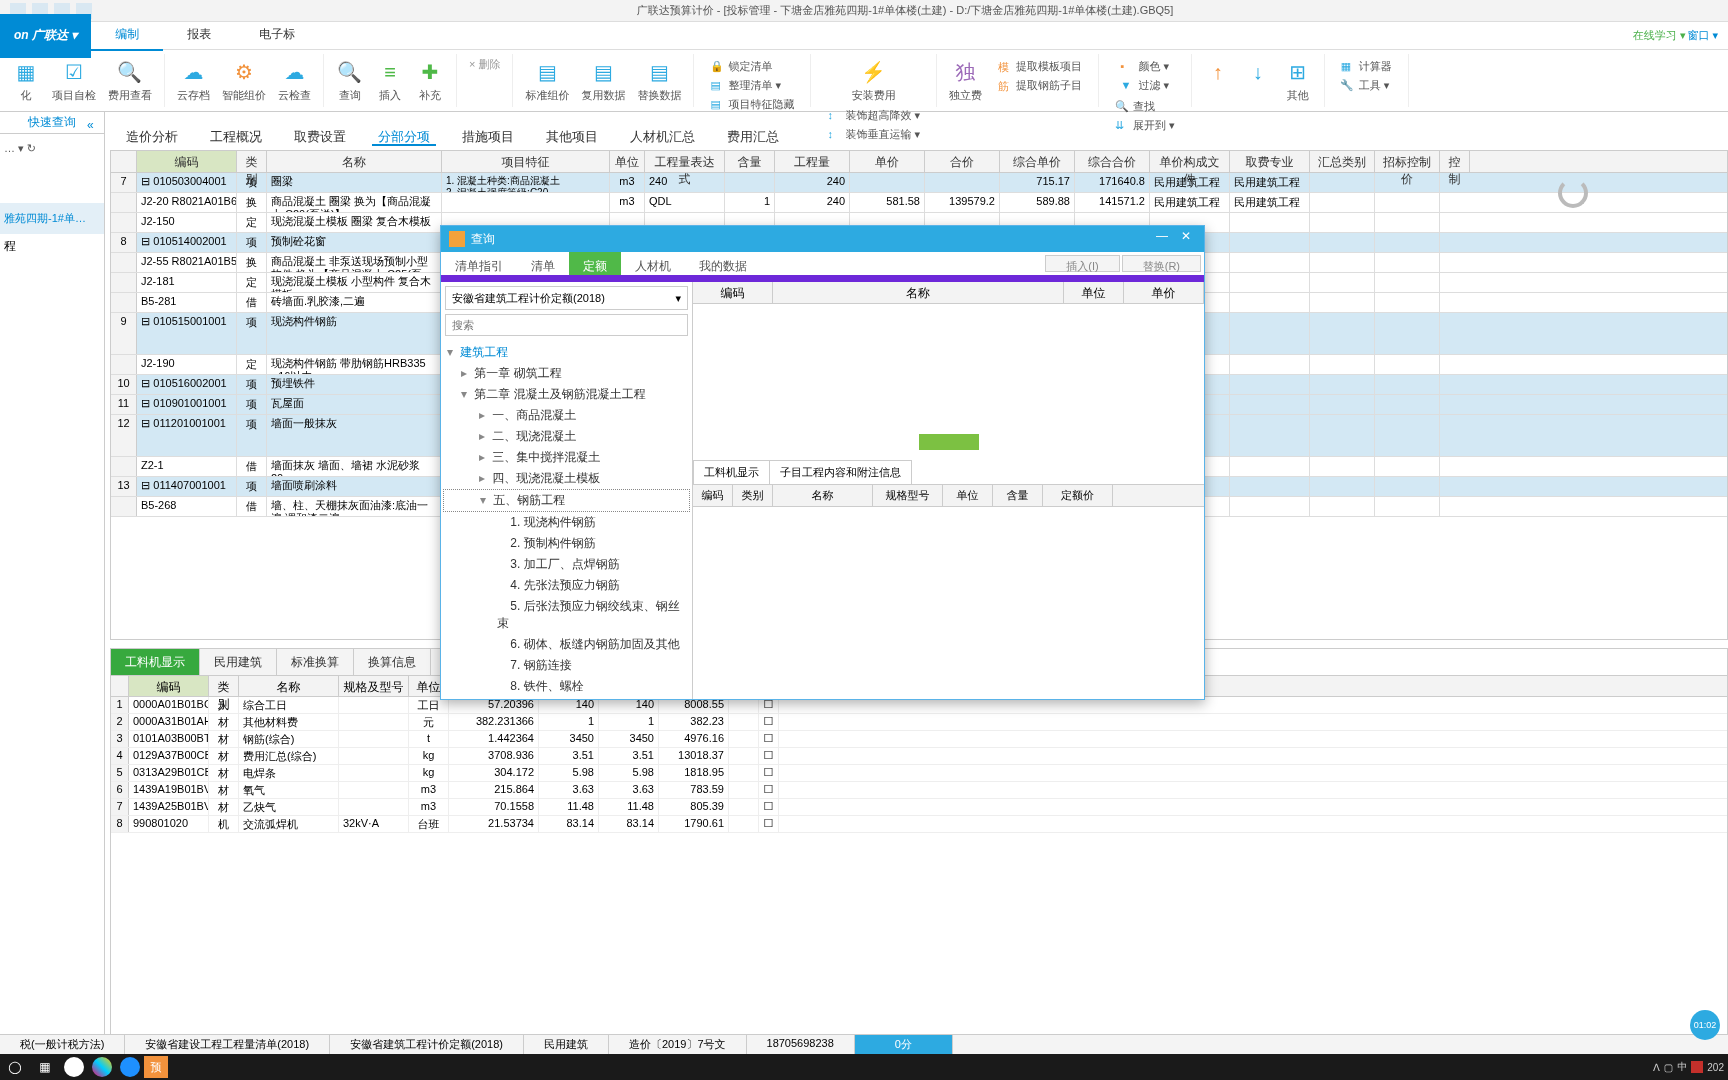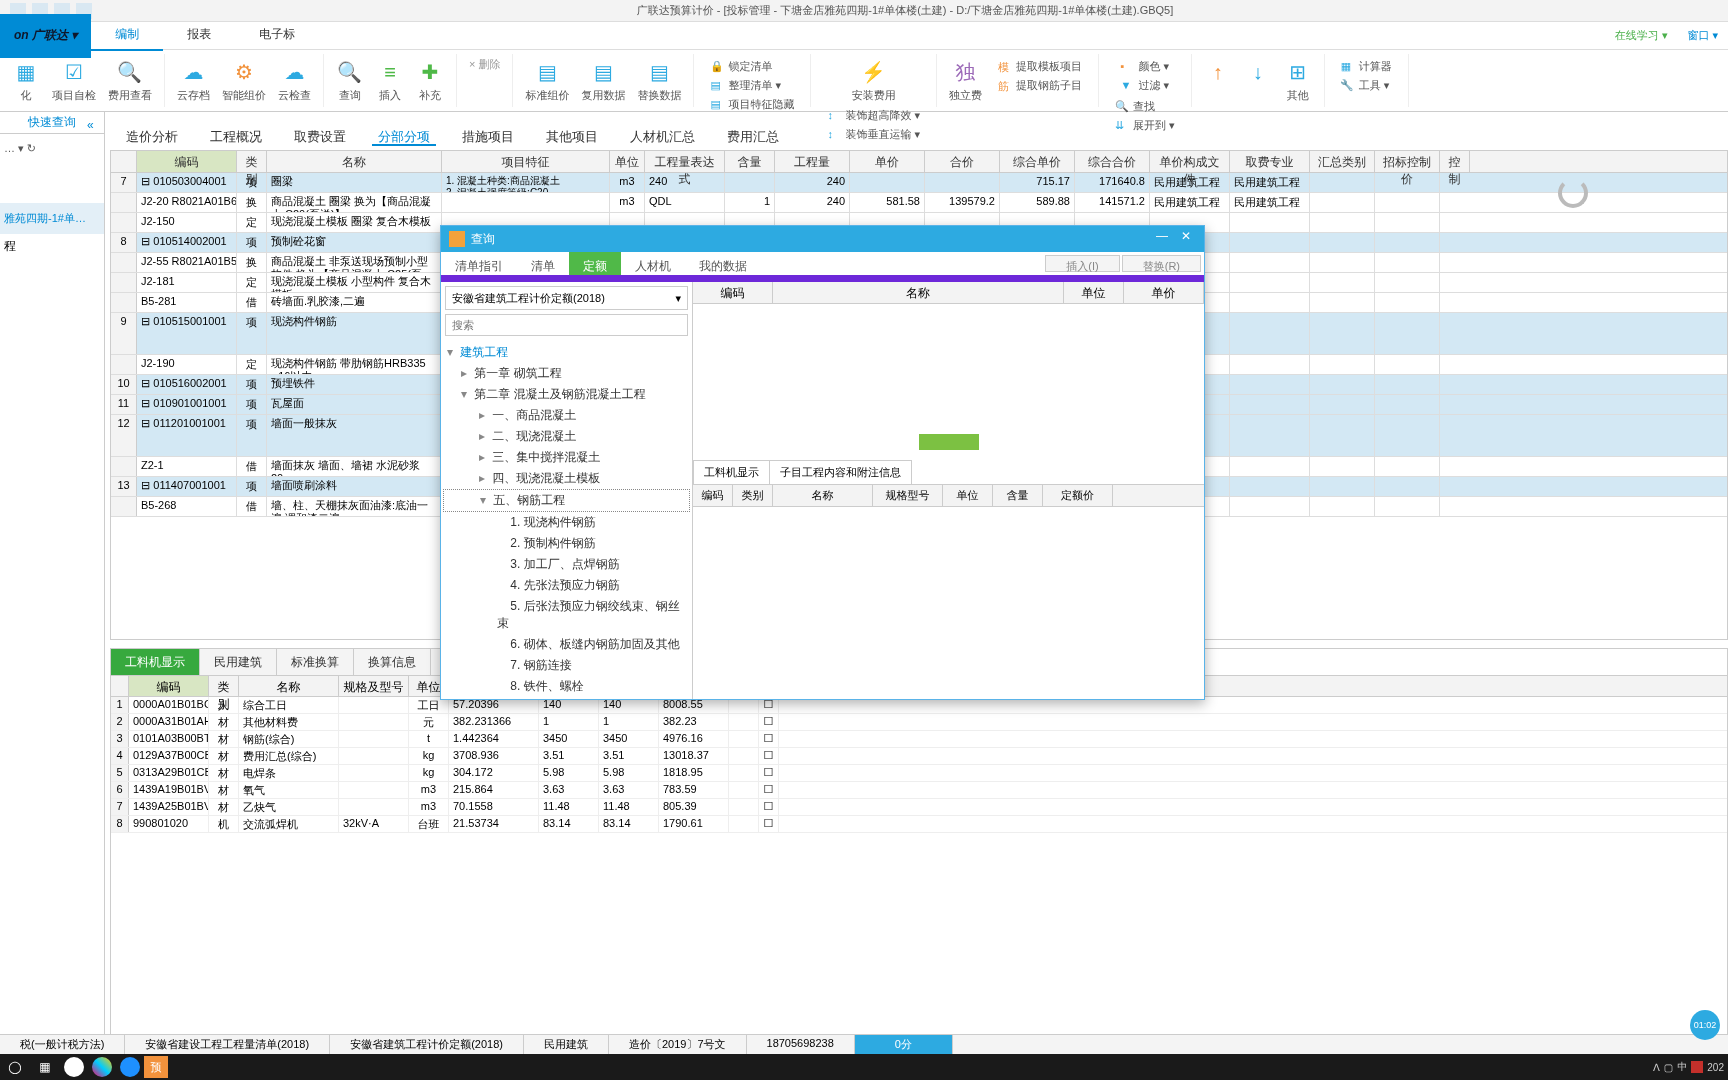--- a/index.html
+++ b/index.html
@@ -6,25 +6,25 @@
     body { font-size: 12px; background: #fff; overflow: hidden; width: 1728px; height: 1080px; position: relative; }
     
     
     .title-bar { height: 22px; background: #f3f3f3; display: flex; align-items: center; padding: 0 10px; border-bottom: 1px solid #ddd; color: #555; }
     .title-bar .qat { display: flex; gap: 6px; }
     .title-bar .qat span { width: 16px; height: 16px; background: #d9e8f2; }
     .title-bar .title-text { flex: 1; text-align: center; font-size: 11px; }
     
     
     .brand-row { height: 28px; background: #fff; display: flex; align-items: center; border-bottom: 1px solid #ddd; }
-    .brand { background: #008bd5; color: #0f172a; height: 44px; display: flex; align-items: center; padding: 15px 14px; font-weight: bold; font-style: italic; }
+    .brand { background: #008bd5; color: #ffffff; height: 44px; display: flex; align-items: center; padding: 15px 14px; font-weight: bold; font-style: italic; }
     .brand-tabs { display: flex; }
     .brand-tab { padding: 6px 24px; color: #333; cursor: pointer; }
     .brand-tab.active { color: #008bd5; border-bottom: 2px solid #008bd5; }
-    .brand-right { margin-left: auto; display: flex; gap: 20px; padding-right: 10px; color: #4bb04b; }
+    .brand-right { margin-left: auto; display: flex; gap: 2px; padding-right: 10px; color: #4bb04b; }
     .brand-right span { font-size: 11px; }
     
     
     .ribbon { height: 62px; background: #fff; border-bottom: 1px solid #ccc; display: flex; padding: 4px 0; }
     .ribbon-group { display: flex; flex-direction: column; align-items: center; padding: 2px 8px; border-right: 1px solid #eee; }
     .ribbon-item { display: flex; flex-direction: column; align-items: center; padding: 2px 4px; gap: 2px; font-size: 11px; color: #555; cursor: pointer; }
     .ribbon-item .icon { width: 28px; height: 28px; display: flex; align-items: center; justify-content: center; font-size: 20px; }
     .ribbon-row { display: flex; gap: 4px; }
     .ribbon-small { display: flex; align-items: center; gap: 4px; padding: 1px 4px; font-size: 11px; color: #555; }
     .ribbon-small .sicon { width: 14px; height: 14px; }
@@ -97,21 +97,21 @@
     
     .detail-panel { position: absolute; left: 110px; top: 648px; right: 0; bottom: 40px; border: 1px solid #ccc; background: #fff; }
     .dp-tabs { display: flex; height: 26px; }
     .dp-tab { padding: 5px 14px; background: #f4f4f4; color: #333; cursor: pointer; border-right: 1px solid #ccc; }
     .dp-tab.active { background: #37a93e; color: #fff; }
     .dp-grid-hdr { display: flex; height: 22px; background: #f3f3f3; border-top: 1px solid #ccc; border-bottom: 1px solid #ccc; }
     .dp-grid-hdr .dph { border-right: 1px solid #ccc; padding: 3px 4px; text-align: center; font-size: 12px; }
     .dp-grid-hdr .dph.sel { background: #d8e6c3; }
     .dp-row { display: flex; height: 17px; border-bottom: 1px solid #eee; font-size: 11px; }
     .dpc { border-right: 1px solid #eee; padding: 1px 4px; overflow: hidden; }
-    .dpc.num { }
+    .dpc.num { text-align: right; }
     .dpc.center { text-align: center; }
     .dp-rownum { width: 18px; background: #f3f3f3; border-right: 1px solid #ccc; text-align: center; }
     
     
     .status-bar { position: absolute; bottom: 26px; left: 0; right: 0; height: 20px; display: flex; border-top: 1px solid #ccc; background: #f4f4f4; font-size: 11px; }
     .status-cell { padding: 2px 20px; border-right: 1px solid #ccc; }
     .status-cell.score { background: #2daae1; color: #fff; padding: 2px 40px; }
     
     
     .taskbar { position: absolute; bottom: 0; left: 0; right: 0; height: 26px; background: #1a1a1a; display: flex; align-items: center; }

